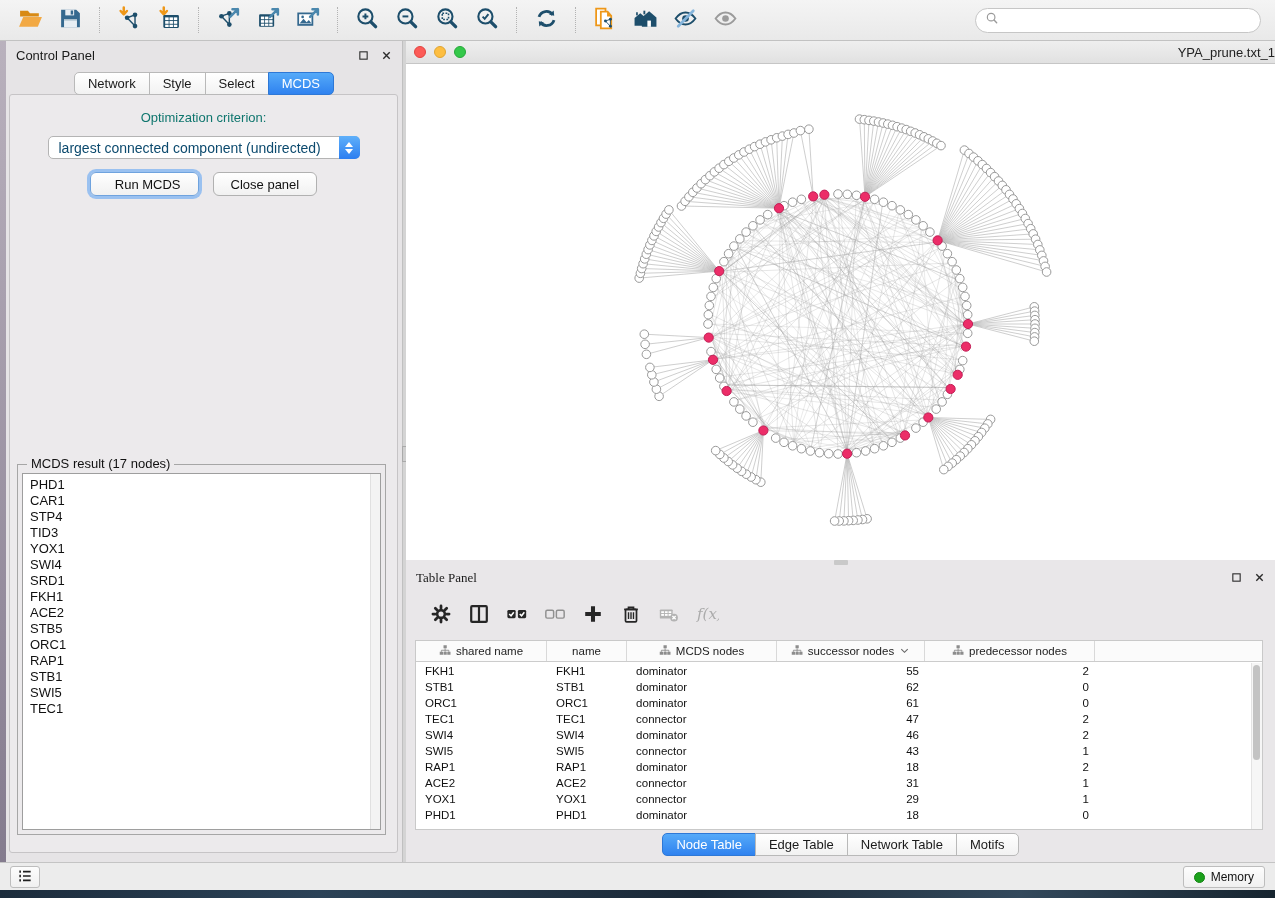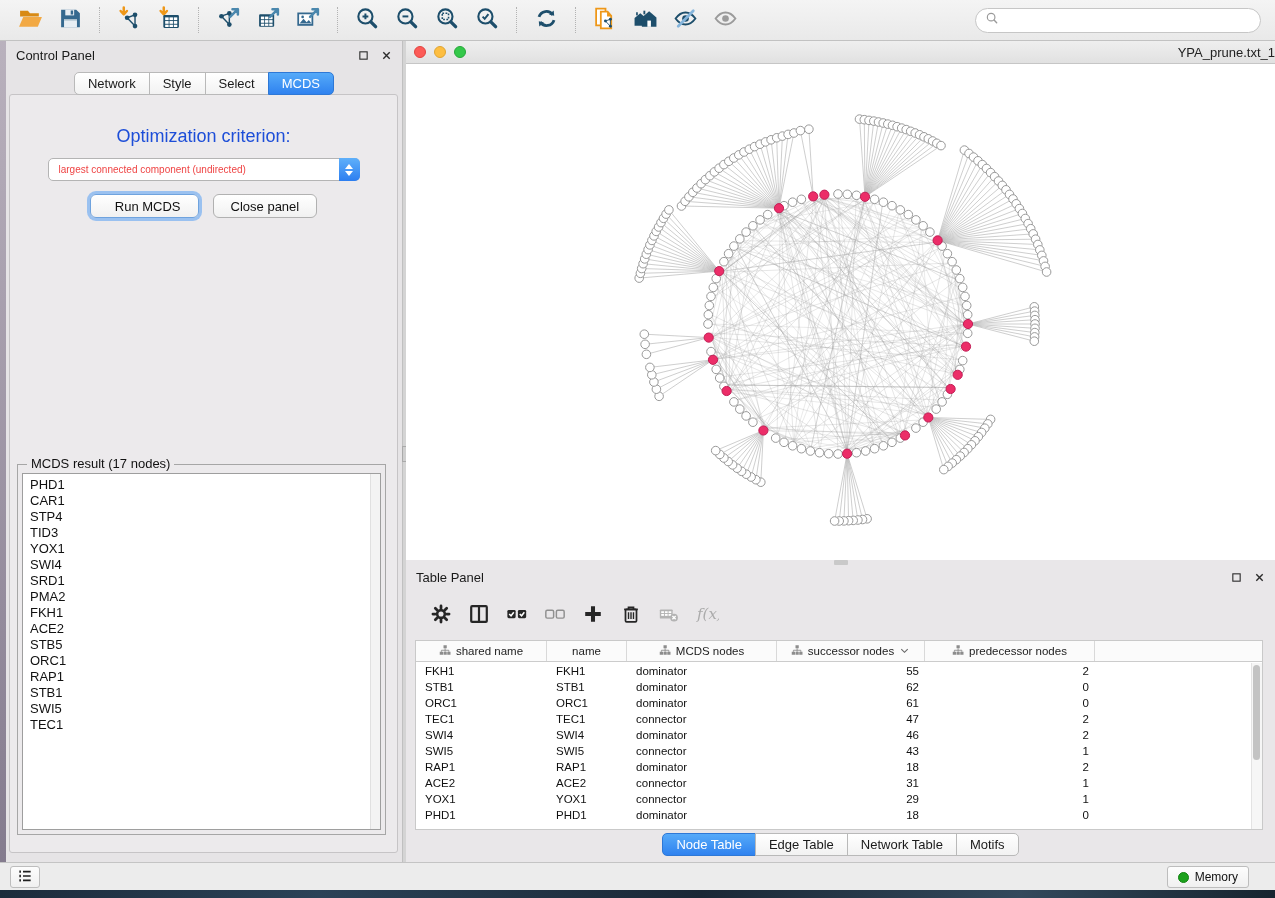--- a/index.html
+++ b/index.html
@@ -26,24 +26,24 @@
   .win-btns{margin-left:auto;display:flex;gap:12px;align-items:center;}
   .wbtn{display:inline-flex;cursor:default;}
   .cp-tabs{position:absolute;top:31px;left:0;right:0;display:flex;justify-content:center;z-index:3;}
   .seg{font-size:13px;color:#1a1a1a;background:linear-gradient(#ffffff,#f2f2f2);border:1px solid #b9b9b9;
        padding:3px 13px;margin-left:-1px;white-space:nowrap;}
   .seg:first-child{border-radius:5px 0 0 5px;margin-left:0;}
   .seg:last-child{border-radius:0 5px 5px 0;}
   .seg.active{background:linear-gradient(#55aaf9,#2f82ef);border-color:#2e78d6;color:#fff;}
   .cp-body{position:absolute;left:3px;right:4px;top:53px;bottom:9px;background:#eceaec;
            border:1px solid #c6c4c6;border-radius:3px;}
-  .opt-label{margin-top:31px;text-align:center;font-size:18px;color:#1d4ed8;}
+  .opt-label{margin-top:15px;text-align:center;font-size:13px;color:#0f766e;}
   .dropdown{position:relative;margin:11px auto 0;width:312px;height:23px;background:#fff;
             border:1px solid #b4b4b4;border-radius:5px;display:flex;align-items:center;}
-  .dd-text{font-size:10px;padding-left:10px;color:#ef4444;white-space:nowrap;}
+  .dd-text{font-size:14px;padding-left:10px;color:#0c4a6e;white-space:nowrap;}
   .dd-step{position:absolute;right:-1px;top:-1px;width:21px;height:23px;border-radius:0 5px 5px 0;
            background:linear-gradient(#5fb0fa,#2c7ef0);display:flex;flex-direction:column;
            align-items:center;justify-content:center;gap:2px;}
   .dd-step i{display:block;width:0;height:0;border-left:4px solid transparent;border-right:4px solid transparent;}
   .dd-step .up{border-bottom:5px solid #fff;}
   .dd-step .dn{border-top:5px solid #fff;}
   .btn-row{margin-top:13px;display:flex;justify-content:center;gap:14px;}
   .mac-btn{font-family:inherit;font-size:13px;color:#111;height:24px;padding:0 17px;
            background:linear-gradient(#ffffff,#f1f1f1);border:1px solid #b1b1b1;border-radius:6px;}
   .mac-btn.focus{box-shadow:0 0 0 3px rgba(110,170,242,0.65);border-color:#6fa3de;padding-left:24px;}
@@ -63,21 +63,21 @@
   .net-titlebar{height:23px;background:linear-gradient(#efefef,#e1e1e1);border-bottom:1px solid #c6c6c6;
                 position:relative;display:flex;align-items:center;justify-content:flex-end;}
   .tl{position:absolute;top:5px;width:12px;height:12px;border-radius:50%;}
   .tl.red{left:8px;background:#fc5b57;border:1px solid #e2443f;}
   .tl.yellow{left:28px;background:#fdbe41;border:1px solid #e0a532;}
   .tl.green{left:48px;background:#34c84a;border:1px solid #27a83a;}
   .net-title{font-size:13px;color:#222;}
   .net-canvas{position:absolute;top:24px;left:0;right:0;bottom:0;background:#fff;overflow:hidden;}
   
   .table-panel{position:absolute;left:406px;top:565px;width:869px;height:297px;background:#e9e7e9;}
-  .tp-header{height:25px;display:flex;align-items:center;padding:0 10px;}
+  .tp-header{height:25px;display:flex;align-items:center;padding:0 10px;font-family:Liberation Serif, serif;}
   .tp-toolbar{position:absolute;top:27px;left:0;right:0;height:46px;display:flex;align-items:center;padding-left:16px;}
   .tpbtn{width:30px;height:30px;margin:0 4px;border:none;background:none;display:flex;
          align-items:center;justify-content:center;}
   .tp-table{position:absolute;left:9px;right:12px;top:75px;bottom:32px;background:#fff;border:1px solid #c9c9c9;}
   .t-head{display:flex;height:21px;border-bottom:1px solid #ccc;background:#fbfbfb;}
   .th{display:flex;align-items:center;justify-content:center;gap:5px;font-size:11.5px;color:#222;
       border-right:1px solid #d9d9d9;}
   .th-fill{flex:1;}
   .t-body{position:absolute;top:22px;left:0;right:11px;bottom:0;overflow:hidden;}
   .tr{display:flex;height:16px;align-items:center;}
@@ -86,21 +86,21 @@
   .td.num{text-align:right;padding-right:6px;}
   .t-scroll{position:absolute;top:22px;right:0;bottom:0;width:11px;background:#f6f6f6;border-left:1px solid #e3e3e3;}
   .t-thumb{position:absolute;top:2px;left:1px;width:7px;height:95px;background:#c3c3c3;border-radius:4px;}
   .tp-tabs{position:absolute;bottom:6px;left:0;right:0;display:flex;justify-content:center;}
   
   .status-bar{position:absolute;left:0;top:862px;width:100%;height:28px;background:#ececec;border-top:1px solid #c4c4c4;}
   .sb-btn{position:absolute;top:3px;height:22px;background:linear-gradient(#fdfdfd,#f0f0f0);
           border:1px solid #bdbdbd;border-radius:3px;display:flex;align-items:center;font-size:12px;
           font-family:inherit;color:#111;}
   .sb-btn.left{left:10px;width:30px;justify-content:center;}
-  .sb-btn.right{right:26px;padding:0 10px;gap:6px;}
+  .sb-btn.right{right:10px;padding:0 10px;gap:6px;}
   .mem-dot{width:11px;height:11px;border-radius:50%;background:#1ba11b;border:1px solid #128312;}
   .wallpaper{position:absolute;left:0;top:890px;width:100%;height:8px;
              background:linear-gradient(90deg,#1c2c3c,#2b4257 25%,#1a2836 55%,#33495c 80%,#16242f);}
 </style>
 </head>
 <body>
 
 <div class="screen">
 
   <div class="toolbar">
@@ -350,21 +350,20 @@
       <div class="groupbox">
         <span class="legend">MCDS result (17 nodes)</span>
         <div class="mcds-list" id="mcds-list">
             <div>PHD1</div>
             <div>CAR1</div>
             <div>STP4</div>
             <div>TID3</div>
             <div>YOX1</div>
             <div>SWI4</div>
             <div>SRD1</div>
-            <div>PMA2</div>
             <div>FKH1</div>
             <div>ACE2</div>
             <div>STB5</div>
             <div>ORC1</div>
             <div>RAP1</div>
             <div>STB1</div>
             <div>SWI5</div>
             <div>TEC1</div>
           </div>
         <div class="list-scroll"></div>

